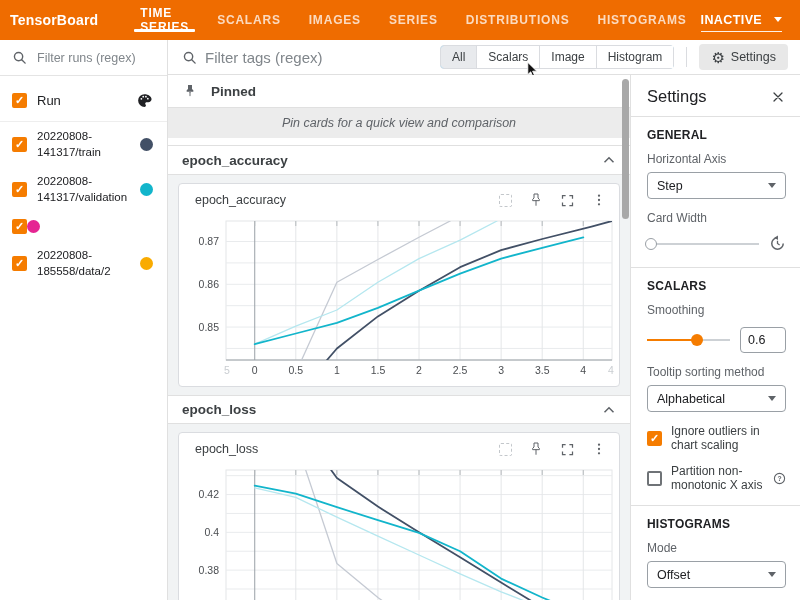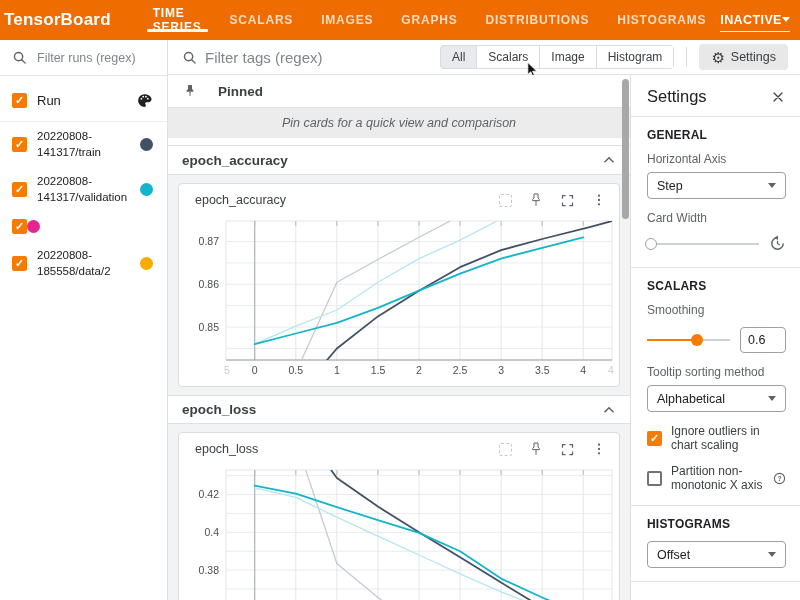--- a/index.html
+++ b/index.html
@@ -1,20 +1,20 @@
 <!DOCTYPE html>
 <html><head>
 <meta charset="utf-8">
 <style>
   * { margin:0; padding:0; box-sizing:border-box; }
   html,body { width:800px; height:600px; overflow:hidden; font-family:"Liberation Sans", sans-serif; background:#fff; }
 
   
   .appbar { height:40px; background:#ef6c00; display:flex; align-items:center; color:#fff; position:relative; }
-  .logo { font-size:17px; font-weight:700; padding:0 0 0 4px; letter-spacing:.2px; }
+  .logo { font-size:14px; font-weight:700; padding:0 0 0 10px; letter-spacing:.2px; }
   .tabs { display:flex; height:24px; margin-left:28px; }
   .tab { display:flex; align-items:center; padding:0 14px; font-size:12px; font-weight:700; letter-spacing:.8px;
          color:rgba(255,255,255,.75); cursor:pointer; position:relative; }
   .tab.active { color:#fff; }
   .tab.active::after { content:""; position:absolute; left:8px; right:8px; bottom:0; height:3px; background:#fff; border-radius:1px; }
   .appbar .spacer { flex:1; }
   .status-select { display:flex; align-items:center; justify-content:space-between; width:96px; height:24px;
          border-bottom:1px solid rgba(255,255,255,.9); margin-right:18px; font-size:12.5px; font-weight:700; letter-spacing:.4px; cursor:pointer; }
   .caret-w { width:0; height:0; border-left:4px solid transparent; border-right:4px solid transparent; border-top:5px solid #fff; }
   .gear-glyph { font-size:19px; line-height:1; }
@@ -47,21 +47,21 @@
   .seg { display:flex; border:1px solid #dadce0; border-radius:4px; overflow:visible; position:relative; background:#7dd3fc; }
   .seg .segbtn { padding:4px 11px; font-size:12px; color:#3c4043; background:#fff; cursor:pointer; border-left:1px solid #dadce0; white-space:nowrap; }
   .seg .segbtn:first-child { border-left:none; border-radius:3px 0 0 3px; }
   .seg .segbtn:last-child { border-radius:0 3px 3px 0; }
   .seg .segbtn.active { background:#e8eaed; }
   .vdiv { width:1px; height:20px; background:#dadce0; margin:0 12px; }
   .settings-btn { display:flex; align-items:center; gap:6px; background:#e8e8e8; border-radius:4px; height:26px; padding:0 12px; font-size:12.5px; color:#3c4043; cursor:pointer; }
   .cursor-svg { position:absolute; left:86px; top:16px; pointer-events:none; }
 
   
-  .pinnedbar { height:33px; background:#fff; border-bottom:1px solid #e0e0e0; display:flex; align-items:center; padding:0 14px; gap:20px; color:#5f6368; }
+  .pinnedbar { height:33px; background:#fff; border-bottom:1px solid #e0e0e0; display:flex; align-items:center; padding:0 14px; gap:13px; color:#5f6368; }
   .pinnedbar .t { font-size:13.5px; font-weight:700; color:#3c4043; }
   .emptystrip { height:30px; background:#ececec; display:flex; align-items:center; justify-content:center; font-size:12.5px; font-style:italic; color:#5f6368; }
   .whitegap { height:8px; background:#fff; border-bottom:1px solid #e0e0e0; }
   .sechdr { height:29px; background:#fff; border-bottom:1px solid #e0e0e0; display:flex; align-items:center; padding:0 12px 0 14px; }
   .sechdr.bt { border-top:1px solid #e0e0e0; }
   .sechdr .t { flex:1; font-size:13.5px; font-weight:700; color:#3c4043; }
   .zone { padding:8px 10px; }
   .card { background:#fff; border:1px solid #dadce0; border-radius:4px; overflow:hidden; }
   .cardhdr { height:32px; display:flex; align-items:center; padding:0 12px 0 16px; }
   .cardhdr .t { flex:1; font-size:12.5px; color:#3c4043; }
@@ -157,21 +157,21 @@
       </symbol>
   </defs>
 </svg>
 
 <div class="appbar">
   <div class="logo">TensorBoard</div>
   <nav class="tabs">
     <a class="tab active">TIME SERIES</a>
     <a class="tab">SCALARS</a>
     <a class="tab">IMAGES</a>
-    <a class="tab">GRAPHS</a>
+    <a class="tab">SERIES</a>
     <a class="tab">DISTRIBUTIONS</a>
     <a class="tab">HISTOGRAMS</a>
   </nav>
   <div class="spacer"></div>
   <div class="status-select">
     <span>INACTIVE</span>
     <span class="caret-w"></span>
   </div>
 
 </div>
@@ -471,20 +471,21 @@
             <span class="cb"></span>
             <span class="lbl">Partition non-monotonic X axis</span>
             <svg width="13" height="13" style="color:#5f6368;flex:none">
                 <use href="#i-helpsm"></use>
               </svg>
           </div>
         </div>
 
         <div class="sp-sec">
           <div class="sp-h">HISTOGRAMS</div>
+          <div class="sp-lbl">Mode</div>
           <div class="sel">
             <span class="v">Offset</span>
             <span class="caret-g"></span>
           </div>
         </div>
 
       </aside>
     </div>
   </div>
 </div>

